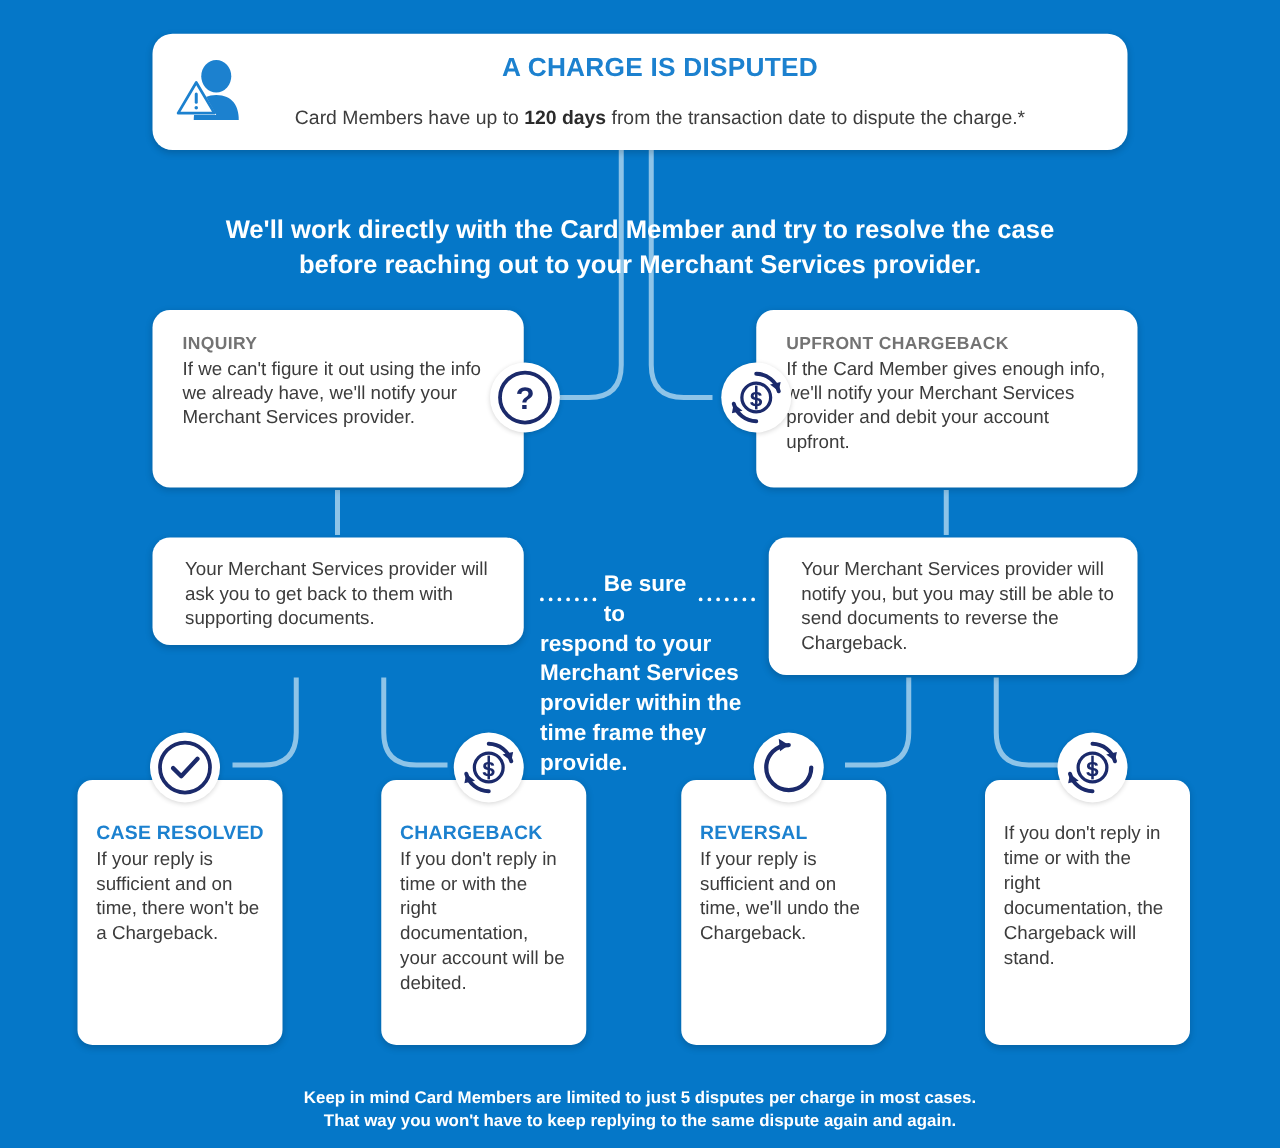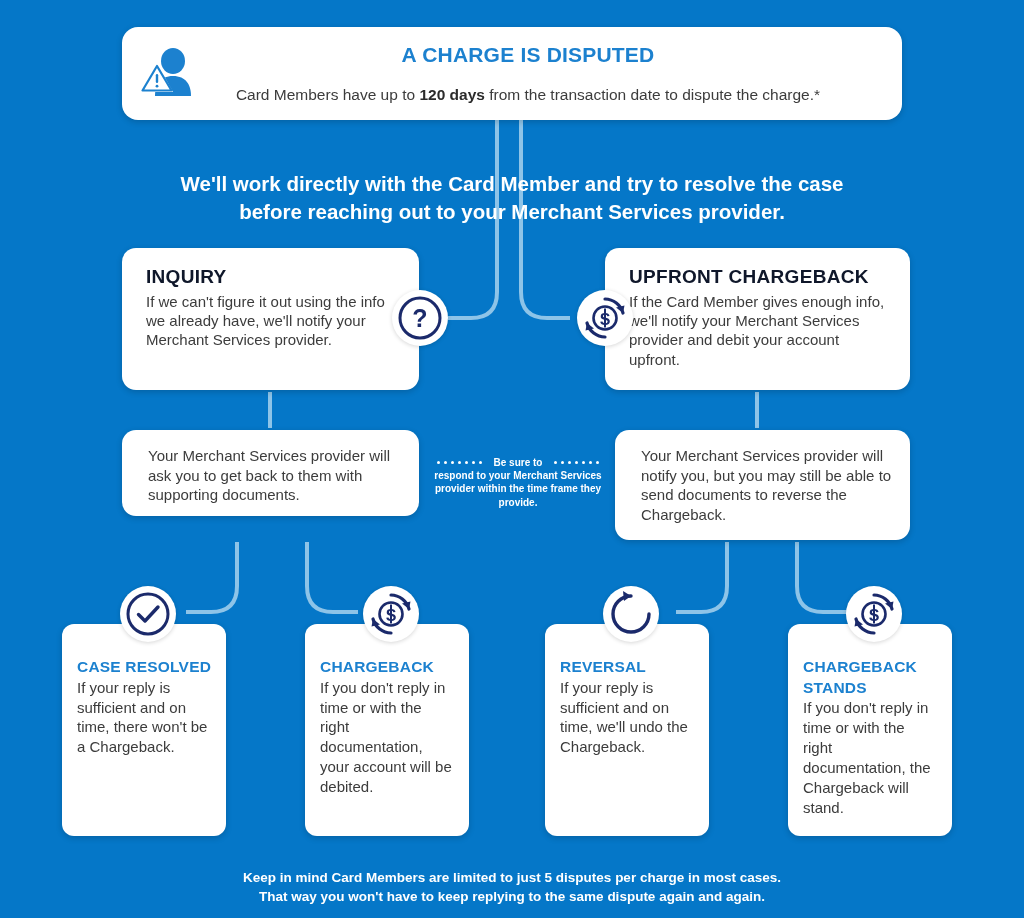--- a/index.html
+++ b/index.html
@@ -47,35 +47,35 @@
     text-align: center; color: #ffffff;
     font-size: 20.5px; font-weight: bold; line-height: 1.36;
     z-index: 2;
   }
 
   
   #inquiry-card { left: 122px; top: 248px; width: 297px; height: 142px; }
   #upfront-card { left: 605px; top: 248px; width: 305px; height: 142px; }
   .t1-inner { padding: 18px 20px 0 24px; }
   .t1-title {
-    color: #0f172a; font-size: 19px; font-weight: bold;
+    color: #737373; font-size: 14px; font-weight: bold;
     letter-spacing: .3px; margin-bottom: 4px;
   }
   .t1-body { color: #3c3c3c; font-size: 15px; line-height: 1.28; }
 
   
   #ms-left-card  { left: 122px; top: 430px; width: 297px; height: 86px; }
   #ms-right-card { left: 615px; top: 430px; width: 295px; height: 110px; }
   .t2-inner { padding: 16px 16px 0 26px; color: #3c3c3c; font-size: 15px; line-height: 1.3; }
 
   
   #note {
     position: absolute; left: 432px; top: 456px; width: 172px;
-    text-align: center; color: #ffffff;
-    font-size: 10px; font-weight: bold; line-height: 1.32;
+    color: #ffffff;
+    font-size: 18px; font-weight: bold; line-height: 1.32;
     z-index: 2;
   }
   .dotrow { display: flex; align-items: center; justify-content: center; gap: 6px; }
   .dots { flex: 1; height: 3px; display: flex; gap: 4px; justify-content: center; }
   .dots i { width: 3px; height: 3px; background: #ffffff; border-radius: 50%; display: block; }
 
   
   .leaf { top: 624px; width: 164px; height: 212px; border-radius: 12px; }
   #leaf-0 { left: 62px; }
   #leaf-1 { left: 305px; }
@@ -240,21 +240,20 @@
 
   <div class="card leaf" id="leaf-2">
     <div class="leaf-inner">
       <div class="leaf-title">REVERSAL</div>
       <div class="leaf-body">If your reply is sufficient and on time, we'll undo the Chargeback.</div>
     </div>
   </div>
 
   <div class="card leaf" id="leaf-3">
     <div class="leaf-inner">
-      <div class="leaf-title">CHARGEBACK STANDS</div>
       <div class="leaf-body">If you don't reply in time or with the right documentation, the Chargeback will stand.</div>
     </div>
   </div>
 
   <div class="badge" id="badge-leaf-0">
     <svg width="48" height="48" viewBox="0 0 48 48">
       <circle cx="24" cy="24" r="20" fill="none" stroke="#1b2a6b" stroke-width="3"></circle>
       <path d="M14.5 24.5 L21 31 L34 17" fill="none" stroke="#1b2a6b" stroke-width="3.4" stroke-linecap="round" stroke-linejoin="round"></path>
     </svg>
   </div>

